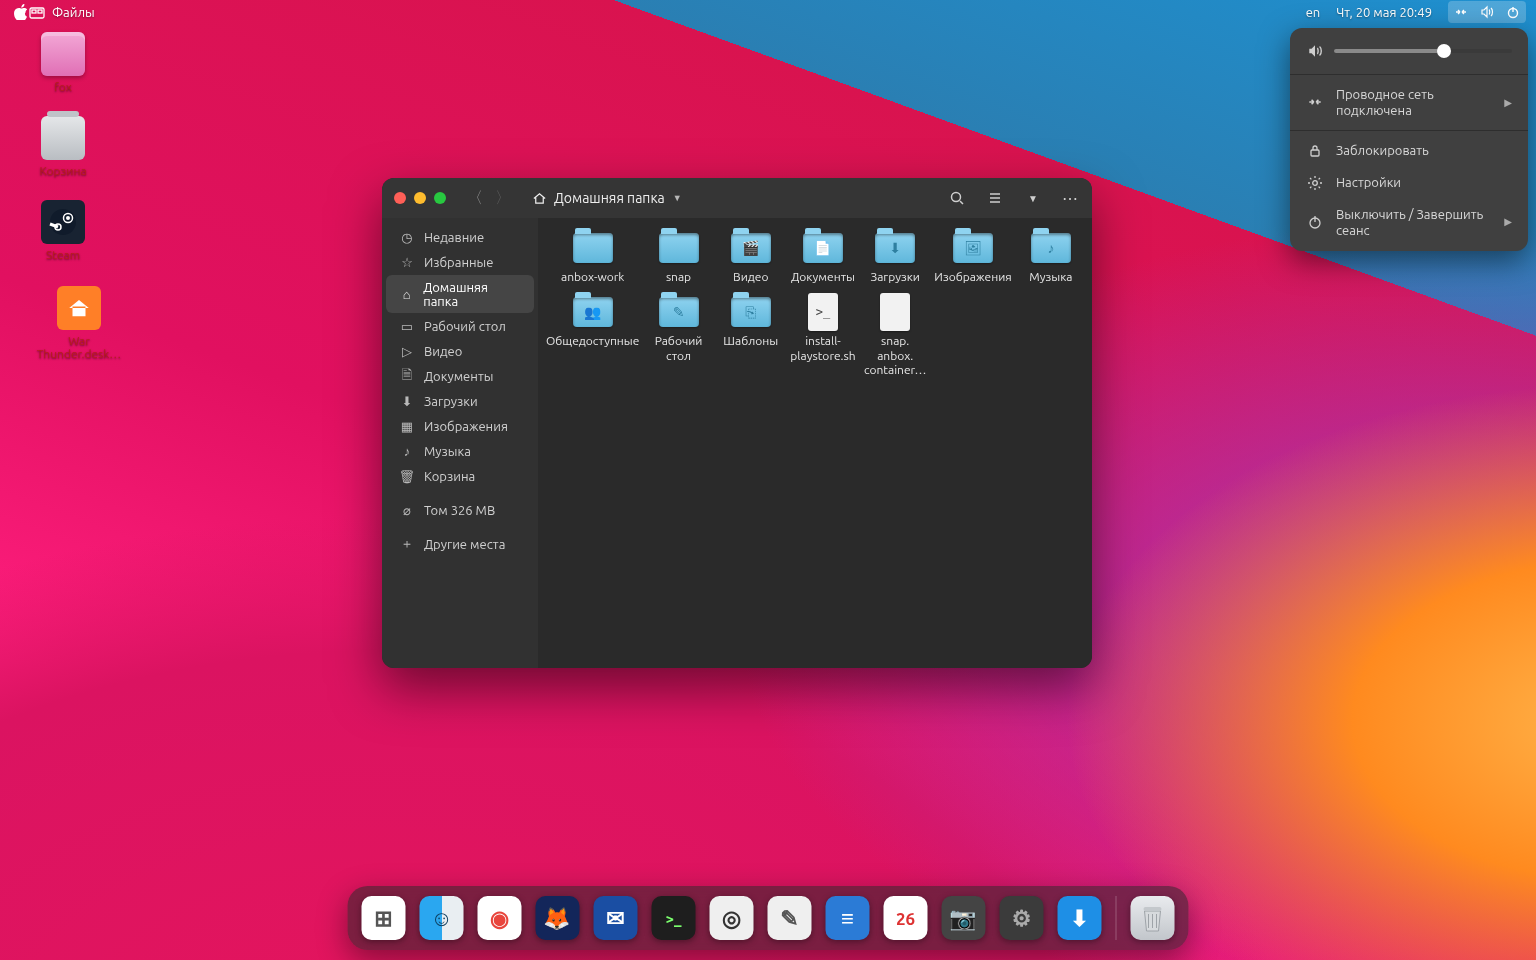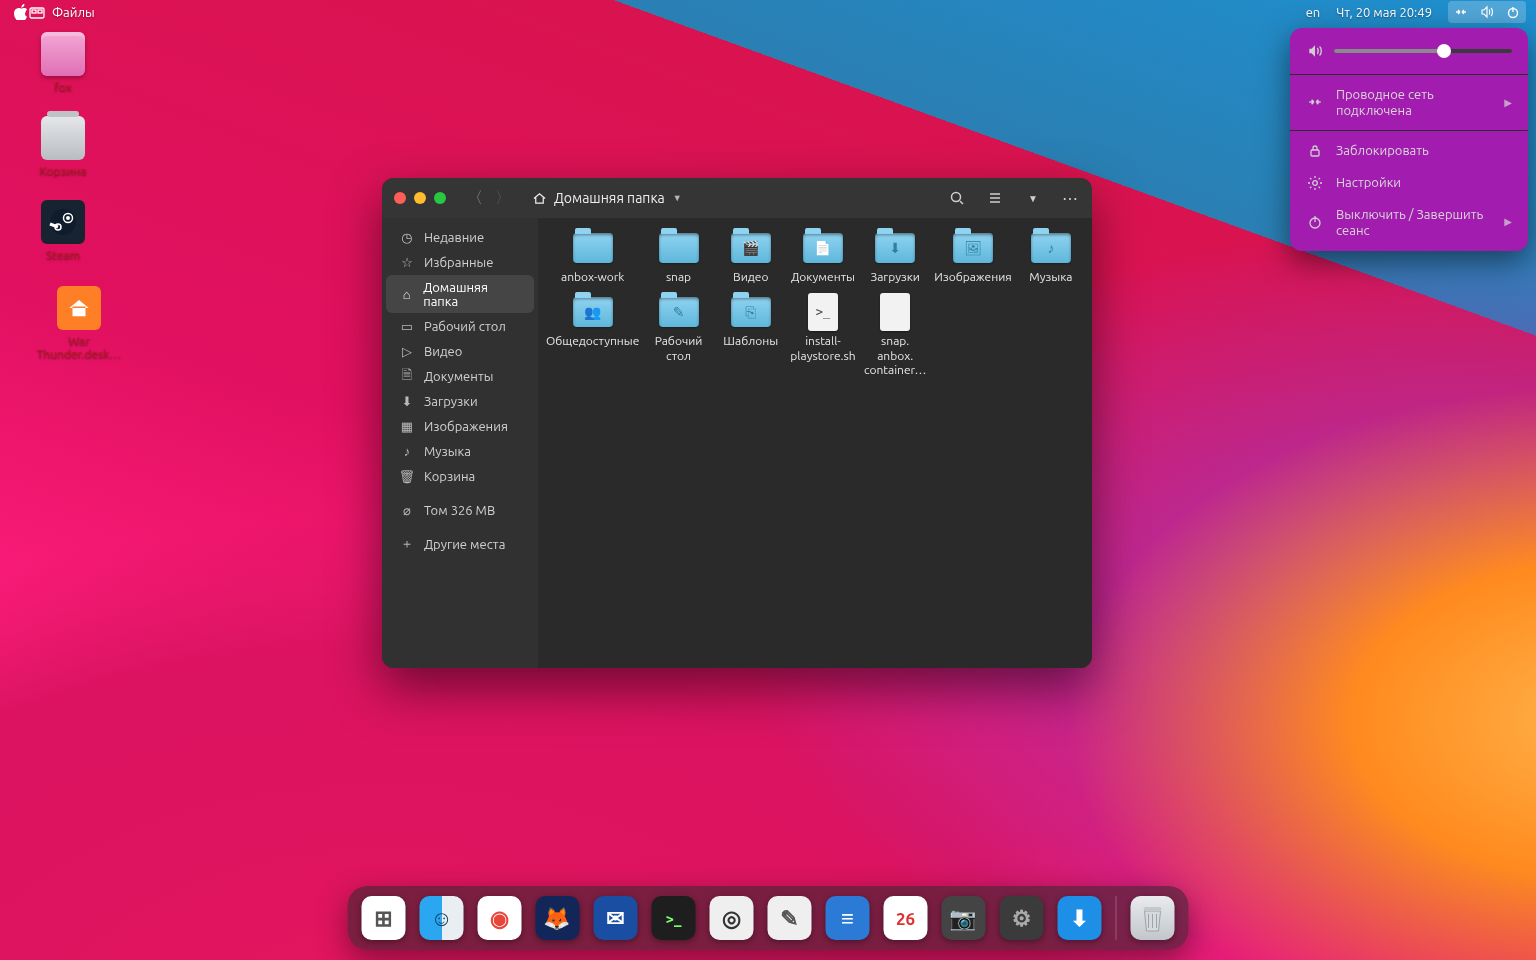--- a/index.html
+++ b/index.html
@@ -22,21 +22,21 @@
   
   .desktop{position:absolute;top:28px;left:0;right:0;bottom:0;z-index:5;}
   .di{position:absolute;width:90px;text-align:center;color:#b91c1c;font-size:12px;text-shadow:0 1px 2px rgba(0,0,0,.6);}
   .di .glyph{width:44px;height:44px;margin:0 auto 4px;border-radius:6px;display:flex;align-items:center;justify-content:center;}
   .folder-pink{background:linear-gradient(180deg,#f3a8d6,#e06fb5);box-shadow:inset 0 4px 0 rgba(255,255,255,.25),0 2px 4px rgba(0,0,0,.3);}
   .trash-metal{background:linear-gradient(180deg,#e5e7e9,#b9bdc2);border-radius:4px 4px 8px 8px;position:relative;}
   .trash-metal::before{content:"";position:absolute;top:-5px;left:6px;right:6px;height:6px;background:#bfc3c8;border-radius:3px;}
   .steam-tile{background:#182332;color:#fff;font-weight:bold;}
   .wt-tile{background:#ff7f27;color:#fff;}
   
-  .sysmenu{position:absolute;top:28px;right:8px;width:238px;background:#a21caf;border-radius:12px;box-shadow:0 10px 30px rgba(0,0,0,.5);color:#d7d7d7;font-size:13px;z-index:60;padding:10px 0 6px;}
+  .sysmenu{position:absolute;top:28px;right:8px;width:238px;background:#404040;border-radius:12px;box-shadow:0 10px 30px rgba(0,0,0,.5);color:#d7d7d7;font-size:13px;z-index:60;padding:10px 0 6px;}
   .sysmenu .vol{display:flex;align-items:center;gap:10px;padding:4px 16px 10px;}
   .vol-track{flex:1;height:4px;background:#3a3a3a;border-radius:2px;position:relative;}
   .vol-fill{position:absolute;left:0;top:0;bottom:0;width:62%;background:#8a8a8a;border-radius:2px;}
   .vol-thumb{position:absolute;left:62%;top:50%;width:14px;height:14px;background:#fff;border-radius:50%;transform:translate(-50%,-50%);}
   .sysmenu hr{border:none;border-top:1px solid #2e2e2e;margin:4px 0;}
   .sm-row{display:flex;align-items:center;gap:12px;padding:7px 16px;}
   .sm-row .lbl{flex:1;line-height:1.25;}
   .sm-row .chev{opacity:.7;font-size:10px;}
   
   .filewin{position:absolute;left:382px;top:178px;width:710px;height:490px;background:#2a2a2a;border-radius:12px;box-shadow:0 20px 50px rgba(0,0,0,.5);z-index:30;overflow:hidden;display:flex;flex-direction:column;color:#ddd;}

